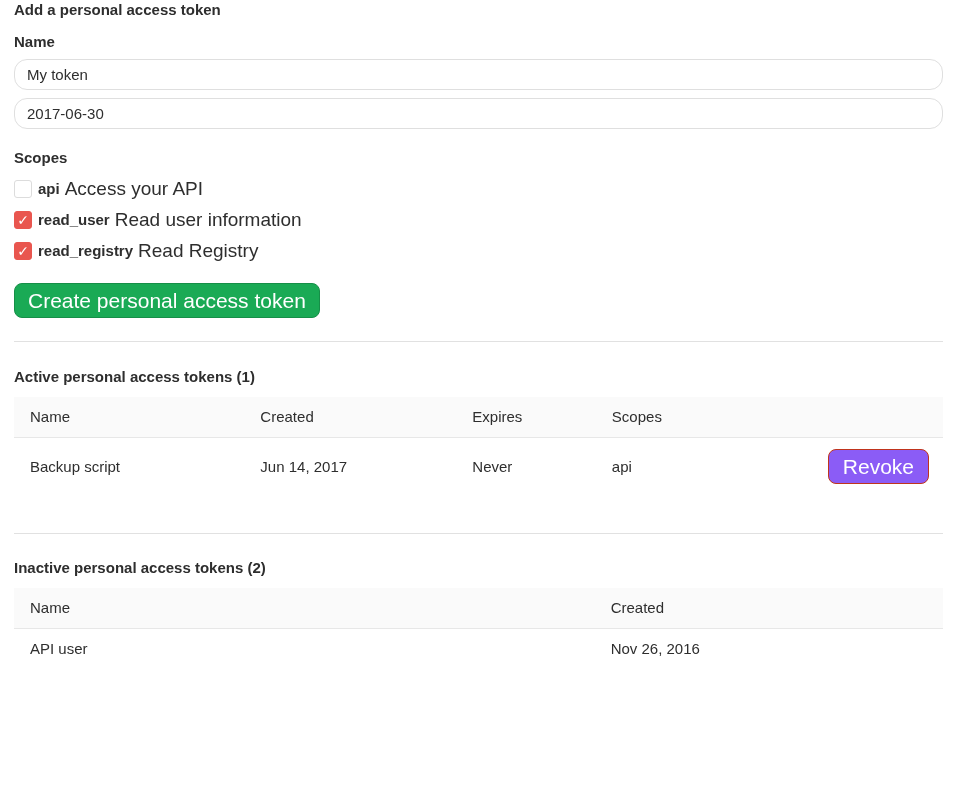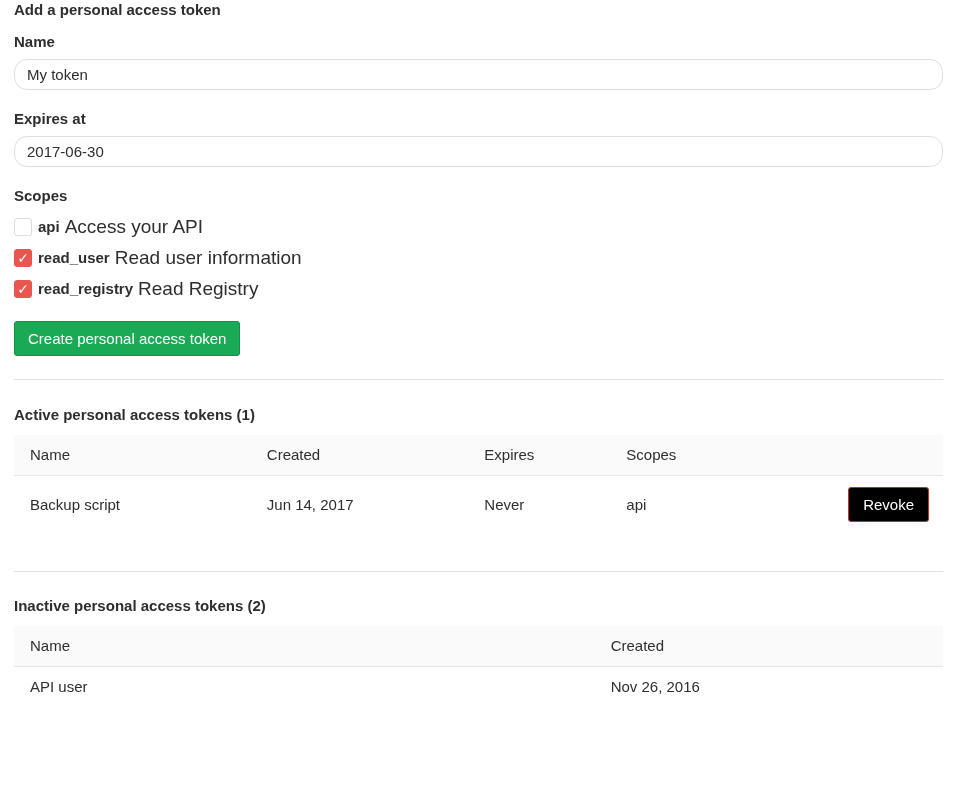--- a/index.html
+++ b/index.html
@@ -80,36 +80,36 @@
     font-weight: bold;
     line-height: 17px;
     text-align: center;
   }
   .scope-name { font-weight: bold; font-size: 15px; margin-right: 5px; }
   .scope-desc { font-size: 19px; }
 
   .btn {
     display: inline-block;
     border: 1px solid transparent;
-    border-radius: 3px;
-    font-size: 15px;
+    border-radius: 8px;
+    font-size: 21px;
     font-family: "Liberation Sans", "DejaVu Sans", sans-serif;
     cursor: pointer;
     line-height: 1;
   }
   .btn-create {
     margin-top: 23px;
     background: #1aaa55;
     border-color: #168f48;
     color: #fff;
     height: 35px;
     padding: 0 13px;
   }
   .btn-revoke {
-    background: #000000;
+    background: #8b5cf6;
     border-color: #c0341d;
     color: #fff;
     height: 35px;
     padding: 0 14px;
   }
 
   hr.divider {
     border: none;
     border-top: 1px solid #e1e1e1;
     height: 0;
@@ -157,21 +157,20 @@
 </head>
 <body>
 
 <div class="page">
 
   <div class="section-heading form-heading">Add a personal access token</div>
 
   <label class="field-label">Name</label>
   <input class="text-input" type="text" value="My token" style="">
 
-  <label class="field-label label-expires">Expires at</label>
   <input class="text-input" type="text" value="2017-06-30" style="">
 
   <label class="field-label label-scopes">Scopes</label>
 
   <div class="scope-row">
     <span class="checkbox"></span>
     <span class="scope-name">api</span>
     <span class="scope-desc">Access your API</span>
   </div>
 

